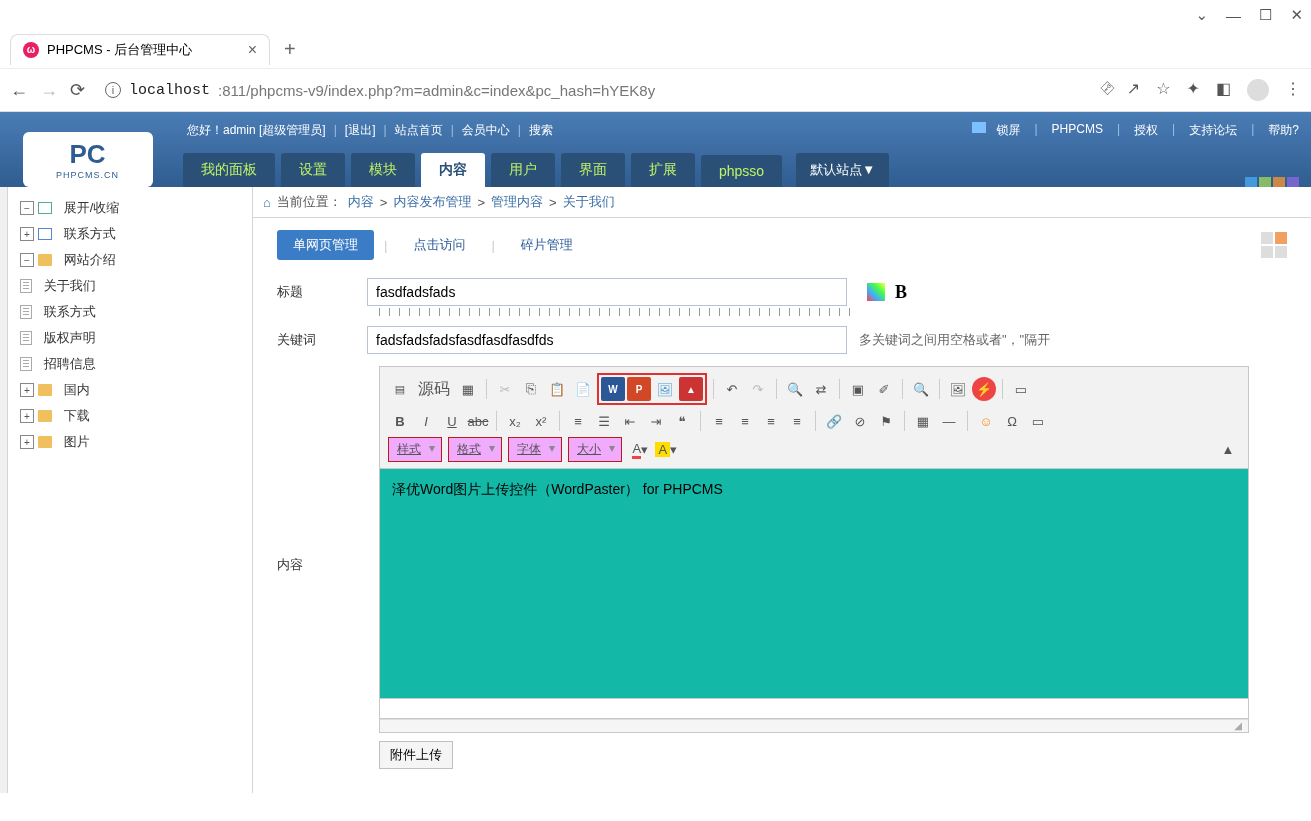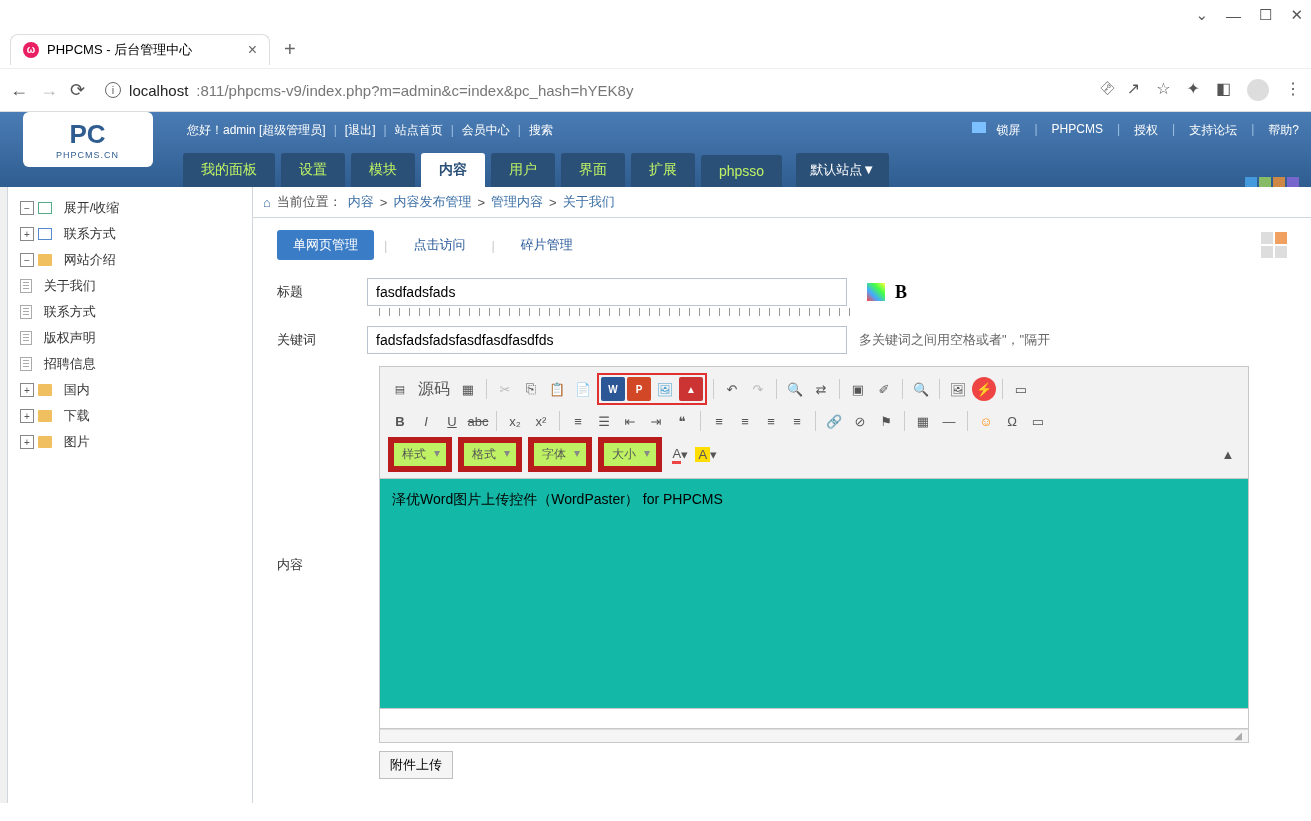--- a/index.html
+++ b/index.html
@@ -11,28 +11,28 @@
 .window-controls span { font-size: 15px; cursor: pointer; }
 .tab-bar { display: flex; align-items: center; height: 38px; padding-left: 10px; gap: 8px; }
 .tab { display: flex; align-items: center; padding: 6px 12px; border-radius: 8px 8px 0 0; background: #fff; gap: 8px; width: 260px; border:1px solid #ddd; border-bottom:none;}
 .tab .favicon { width: 16px; height: 16px; border-radius: 50%; background: #e91e63; color:#fff; display:flex; align-items:center; justify-content:center; font-size:10px; font-weight:bold;}
 .tab .close { margin-left: auto; color: #666; font-size:16px;}
 .newtab { font-size: 20px; color: #666; cursor: pointer; padding:0 6px;}
 .addr-bar { display: flex; align-items: center; height: 44px; padding: 0 10px; gap: 12px; border-bottom: 1px solid #ddd; border-top: 1px solid #eee;}
 .addr-bar .navbtn { color: #555; font-size: 18px; cursor: pointer; }
 .addr-bar .url { display:flex; align-items:center; gap:8px; flex:1; font-size:15px; color:#333; padding:4px 8px;}
 .url .info-icon { width:16px; height:16px; border:1.5px solid #666; border-radius:50%; display:inline-flex; align-items:center; justify-content:center; font-size:11px; color:#666;}
-.url-host { color:#222; }
+.url-host { color:#222;font-family:Liberation Mono, monospace; }
 .url-path { color:#777; }
 .addr-bar .right-icons { display:flex; gap:16px; color:#555; font-size:16px;}
 .key-icon { display:inline-block; transform:rotate(45deg); font-size:14px;}
 
 
 .cms-header { background: #3a6ea5; background: linear-gradient(#4a7cb5,#2f5d90); color:#fff; height:75px; display:flex; }
-.logo-area { width: 175px; display:flex; align-items:flex-start; justify-content:center;text-decoration:underline; }
+.logo-area { width: 175px; display:flex; align-items:flex-end; justify-content:center;text-decoration:underline; }
 .logo { background:#fff; color:#2f5d90; width:130px; height:55px; border-radius:6px; display:flex; flex-direction:column; align-items:center; justify-content:center; font-weight:bold; font-size:26px; position:relative;}
 .logo .sub { font-size:9px; font-weight:normal; letter-spacing:1px;}
 .header-right { flex:1; display:flex; flex-direction:column; }
 .header-top { display:flex; align-items:center; height:36px; padding:0 12px; font-size:12px; }
 .header-top .greet { }
 .header-top .sep { margin:0 8px; color:#9bc0e0;}
 .header-top a { color:#fff; text-decoration:none; }
 .header-top .rlinks { margin-left:auto; display:flex; gap:6px; align-items:flex-start;}
 .lock-icon { width:14px; height:11px; background:#7cc0ff; display:inline-block; margin-right:4px; vertical-align:middle;}
 .nav-tabs { display:flex; align-items:flex-end; height:39px; padding-left:8px; gap:6px;}
@@ -80,21 +80,21 @@
 .hint { margin-left:12px; color:#666;}
 .ruler { height:8px; background:repeating-linear-gradient(90deg,#999 0,#999 1px,transparent 1px,transparent 10px); width:480px; margin-left:102px; margin-top:-10px; margin-bottom:10px;}
 
 
 .editor-wrap { margin-left:12px; }
 .editor-toolbar { border:1px solid #c8c8c8; background:#f2f2f2; padding:4px; }
 .tb-row { display:flex; align-items:center; gap:2px; padding:2px 4px; flex-wrap:wrap;}
 .tb-btn { width:24px; height:24px; display:inline-flex; align-items:center; justify-content:center; cursor:pointer; border-radius:2px; color:#555; font-size:13px;}
 .tb-sep { width:1px; height:20px; background:#ccc; margin:0 4px;}
 .tb-text { padding:0 4px; font-size:16px; color:#555;}
-.tb-select { border:6px solid #b91c1c; background:#bef264; padding:3px 20px 3px 8px; font-size:12px; color:#555; position:relative; margin-right:4px;}
+.tb-select { border:1px solid #b91c1c; background:#f0abfc; padding:3px 20px 3px 8px; font-size:12px; color:#555; position:relative; margin-right:4px;text-decoration:underline;}
 .tb-select::after { content:"▾"; position:absolute; right:6px; color:#888;}
 .highlight-box { border:2px solid #e03030; padding:2px; display:inline-flex; gap:2px;}
 .src-icon{font-size:11px;}
 .word-ico{background:#2b5797;color:#fff;font-size:10px;font-weight:bold;}
 .ppt-ico{background:#d24726;color:#fff;font-size:10px;font-weight:bold;}
 .img-ico{color:#4aa0d0;}
 .pdf-ico{background:#c33;color:#fff;font-size:10px;font-weight:bold;}
 
 .editor-body { border:1px solid #c8c8c8; border-top:none; min-height:230px; padding:12px; background:#14b8a6; font-size:14px;}
 .resize-grip { height:14px; border:1px solid #c8c8c8; border-top:1px solid #ddd; background:#f5f5f5; text-align:right; padding-right:6px; color:#aaa; font-size:10px;}

